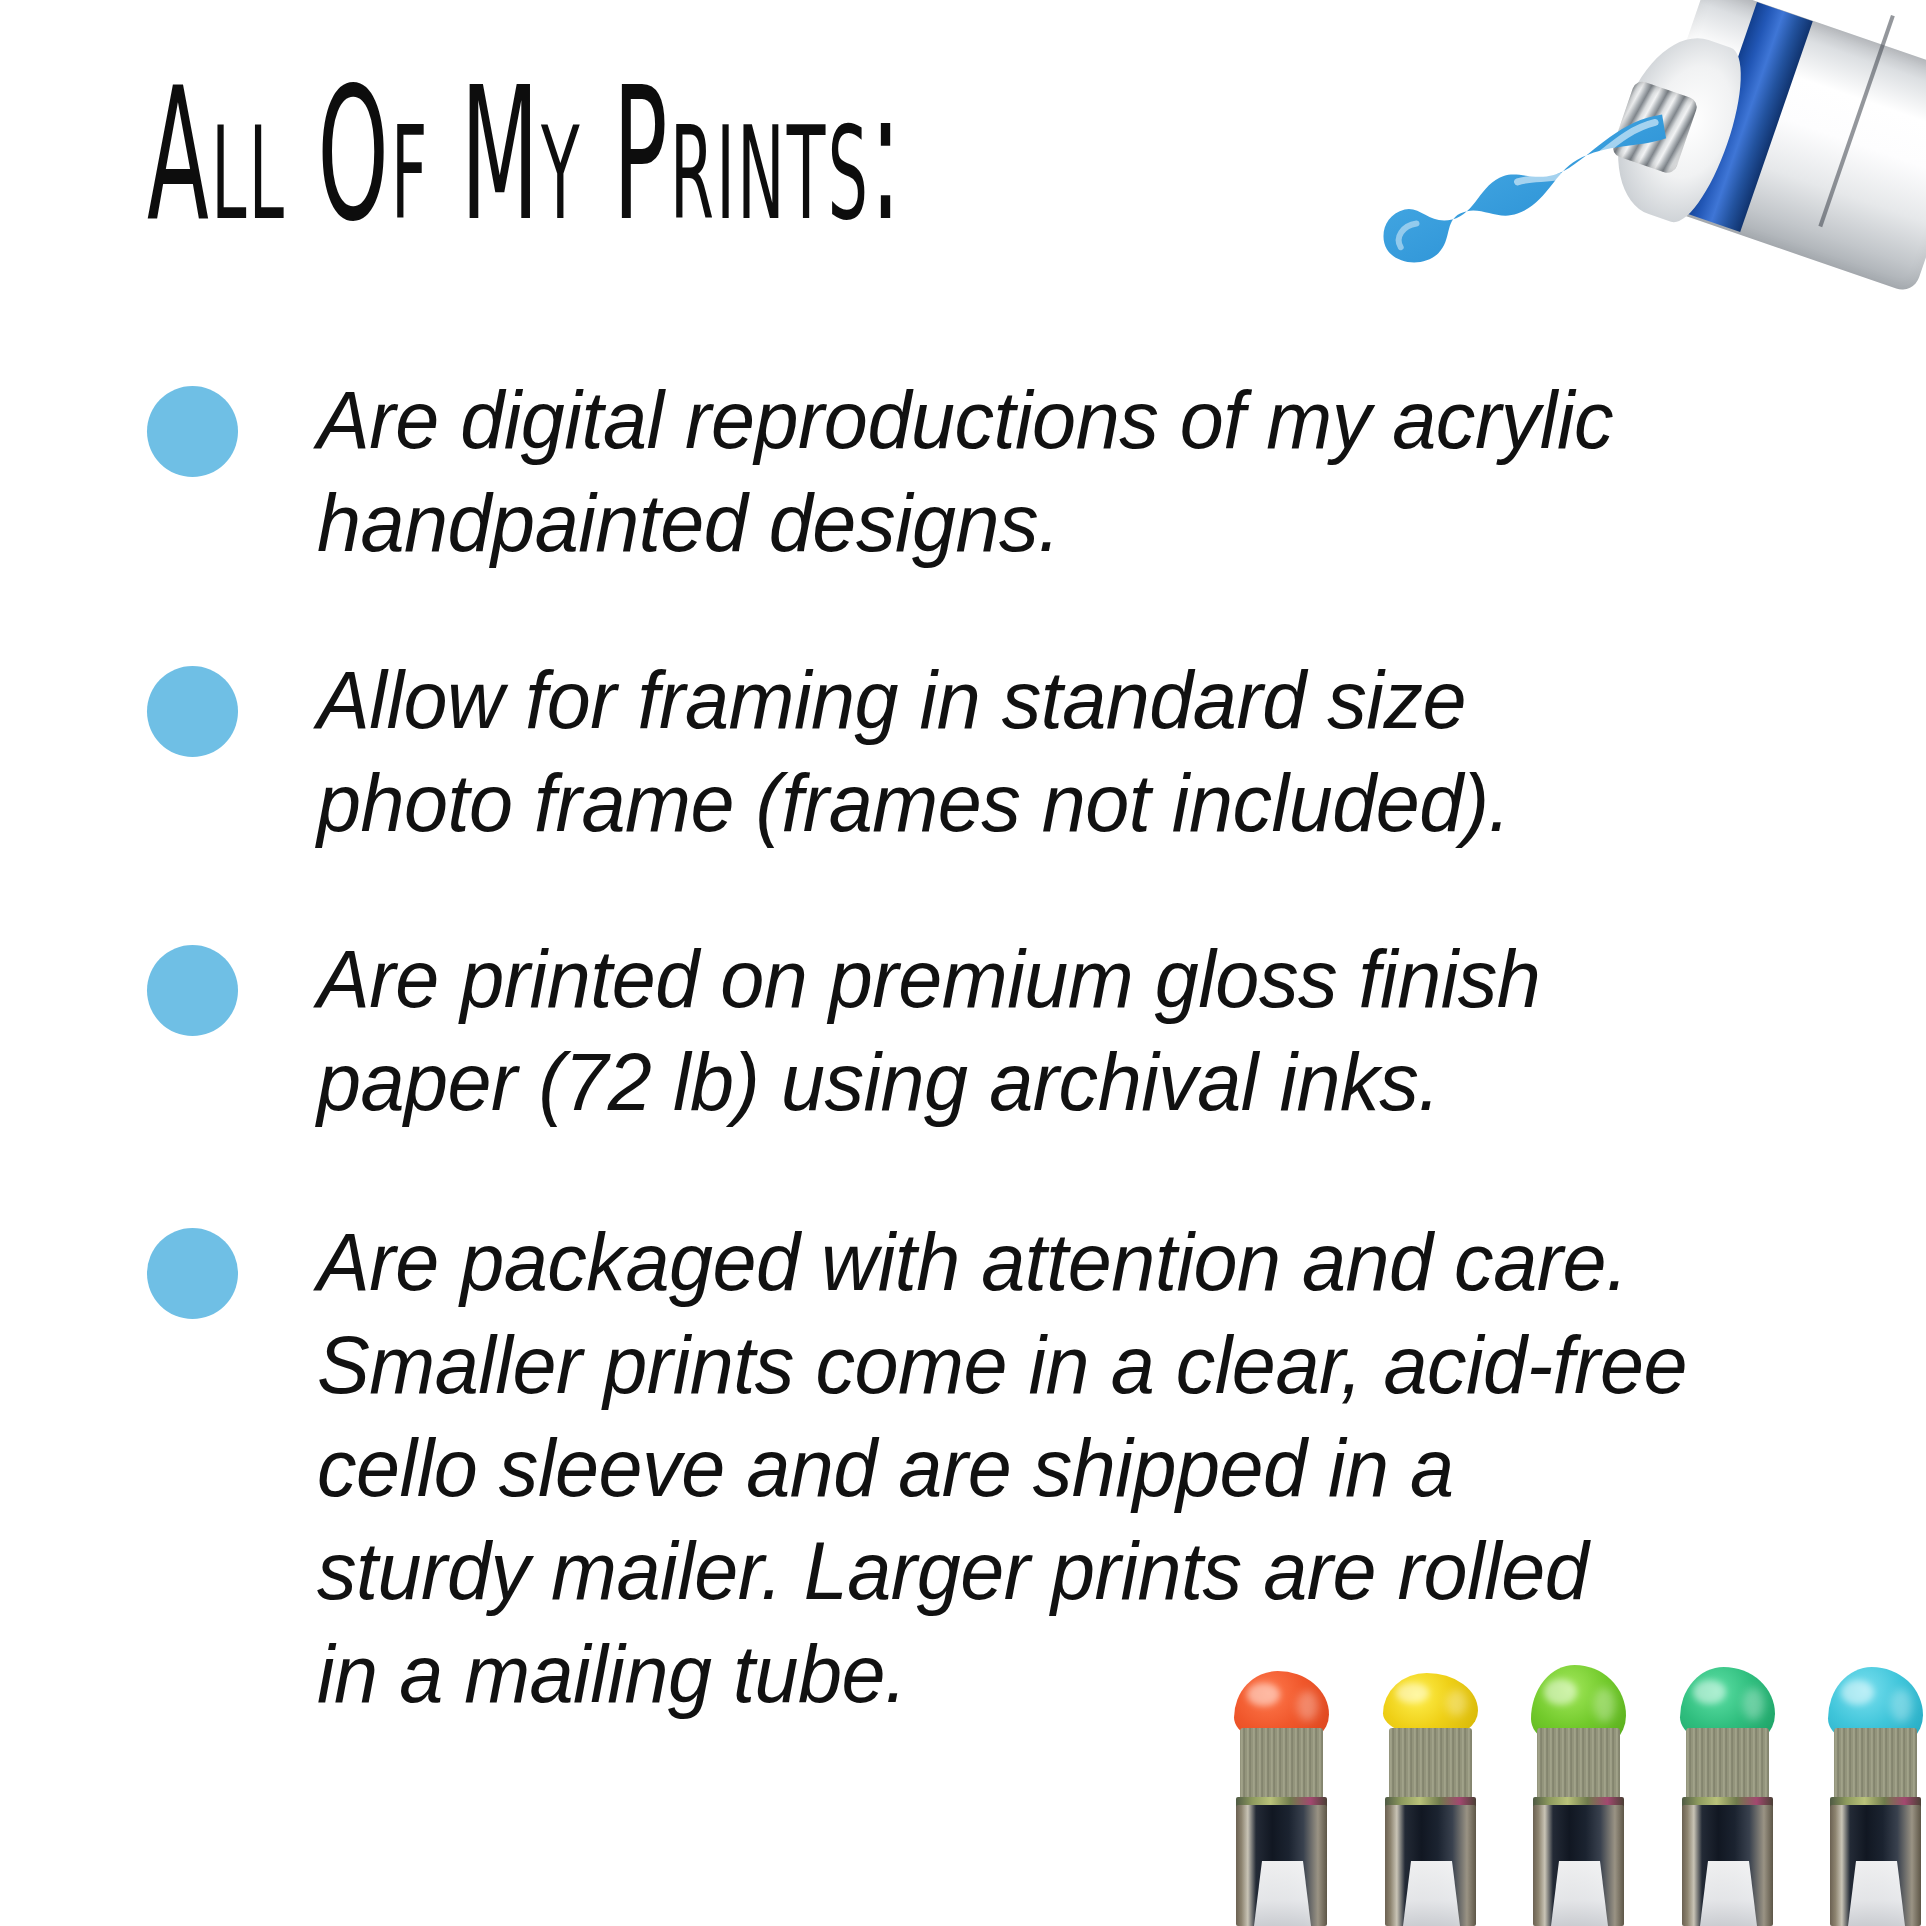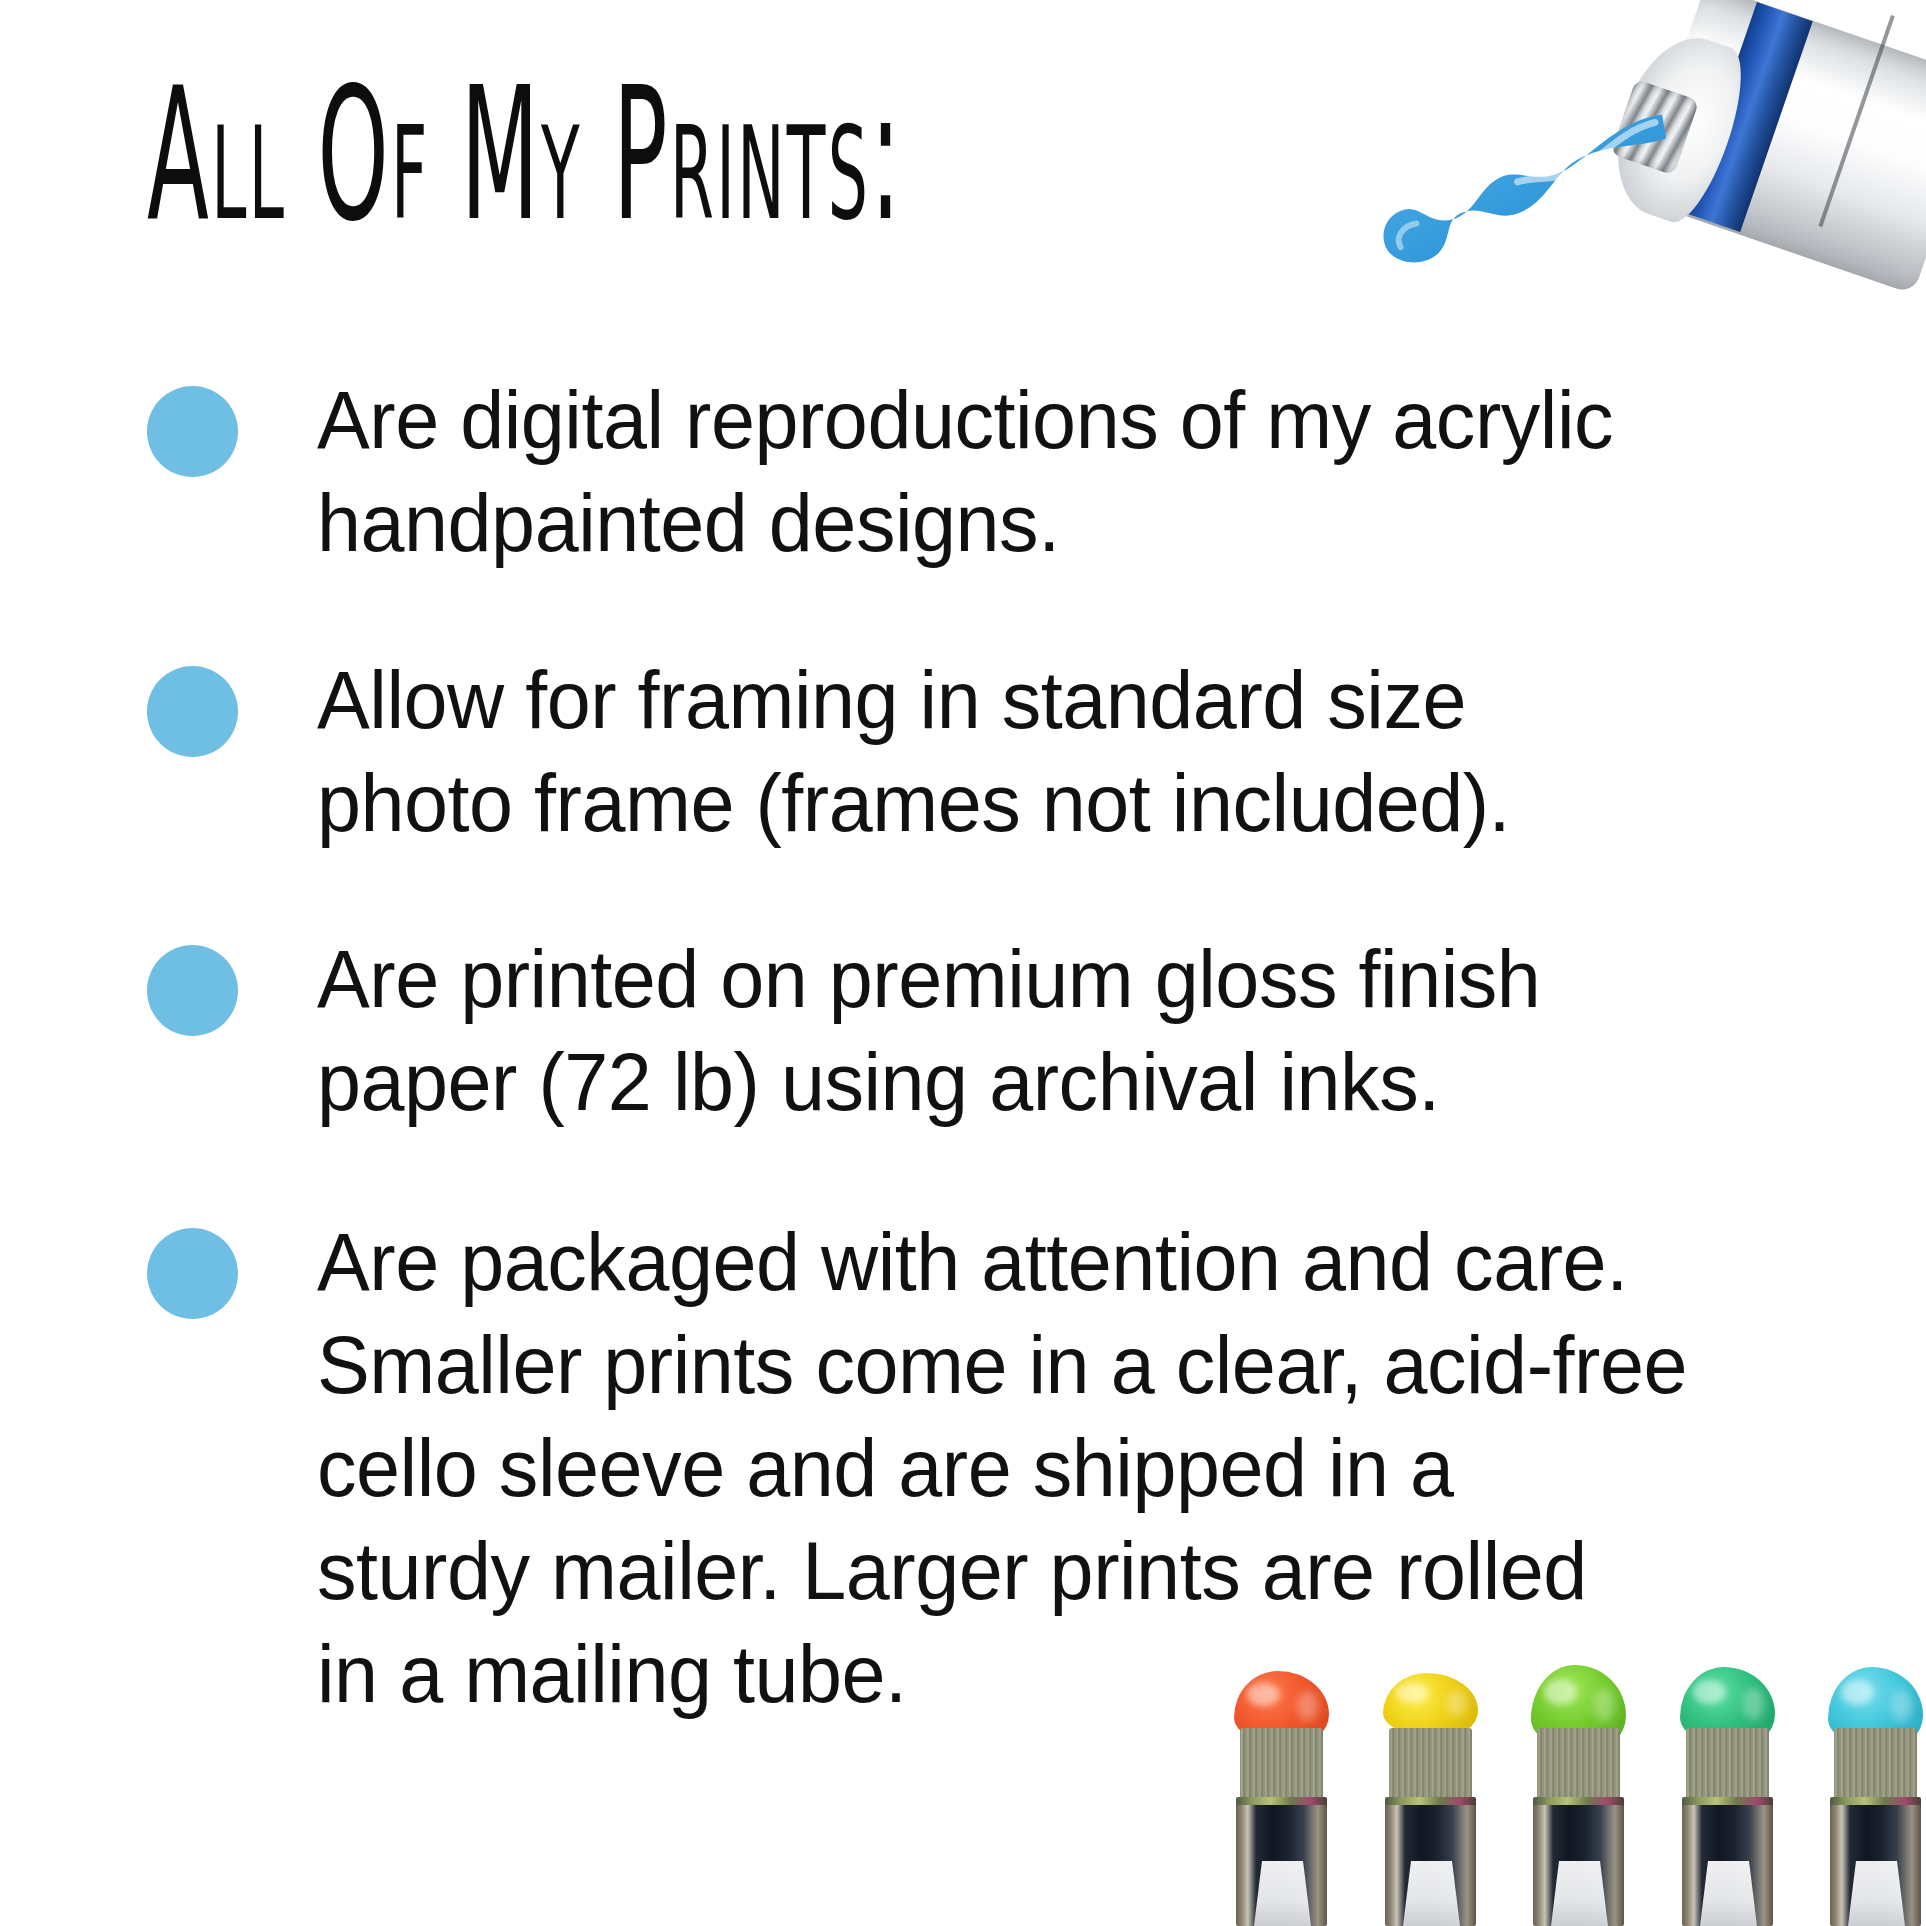--- a/index.html
+++ b/index.html
@@ -35,20 +35,21 @@
     white-space: nowrap;
   }
 
   
   #list {
     position: absolute;
     left: 0;
     top: 0;
     width: 1927px;
     height: 1927px;
+    font-style: italic;
   }
   .bullet-row {
     position: absolute;
     left: 147px;
   }
   .dot {
     position: absolute;
     left: 0;
     width: 91px;
     height: 91px;

